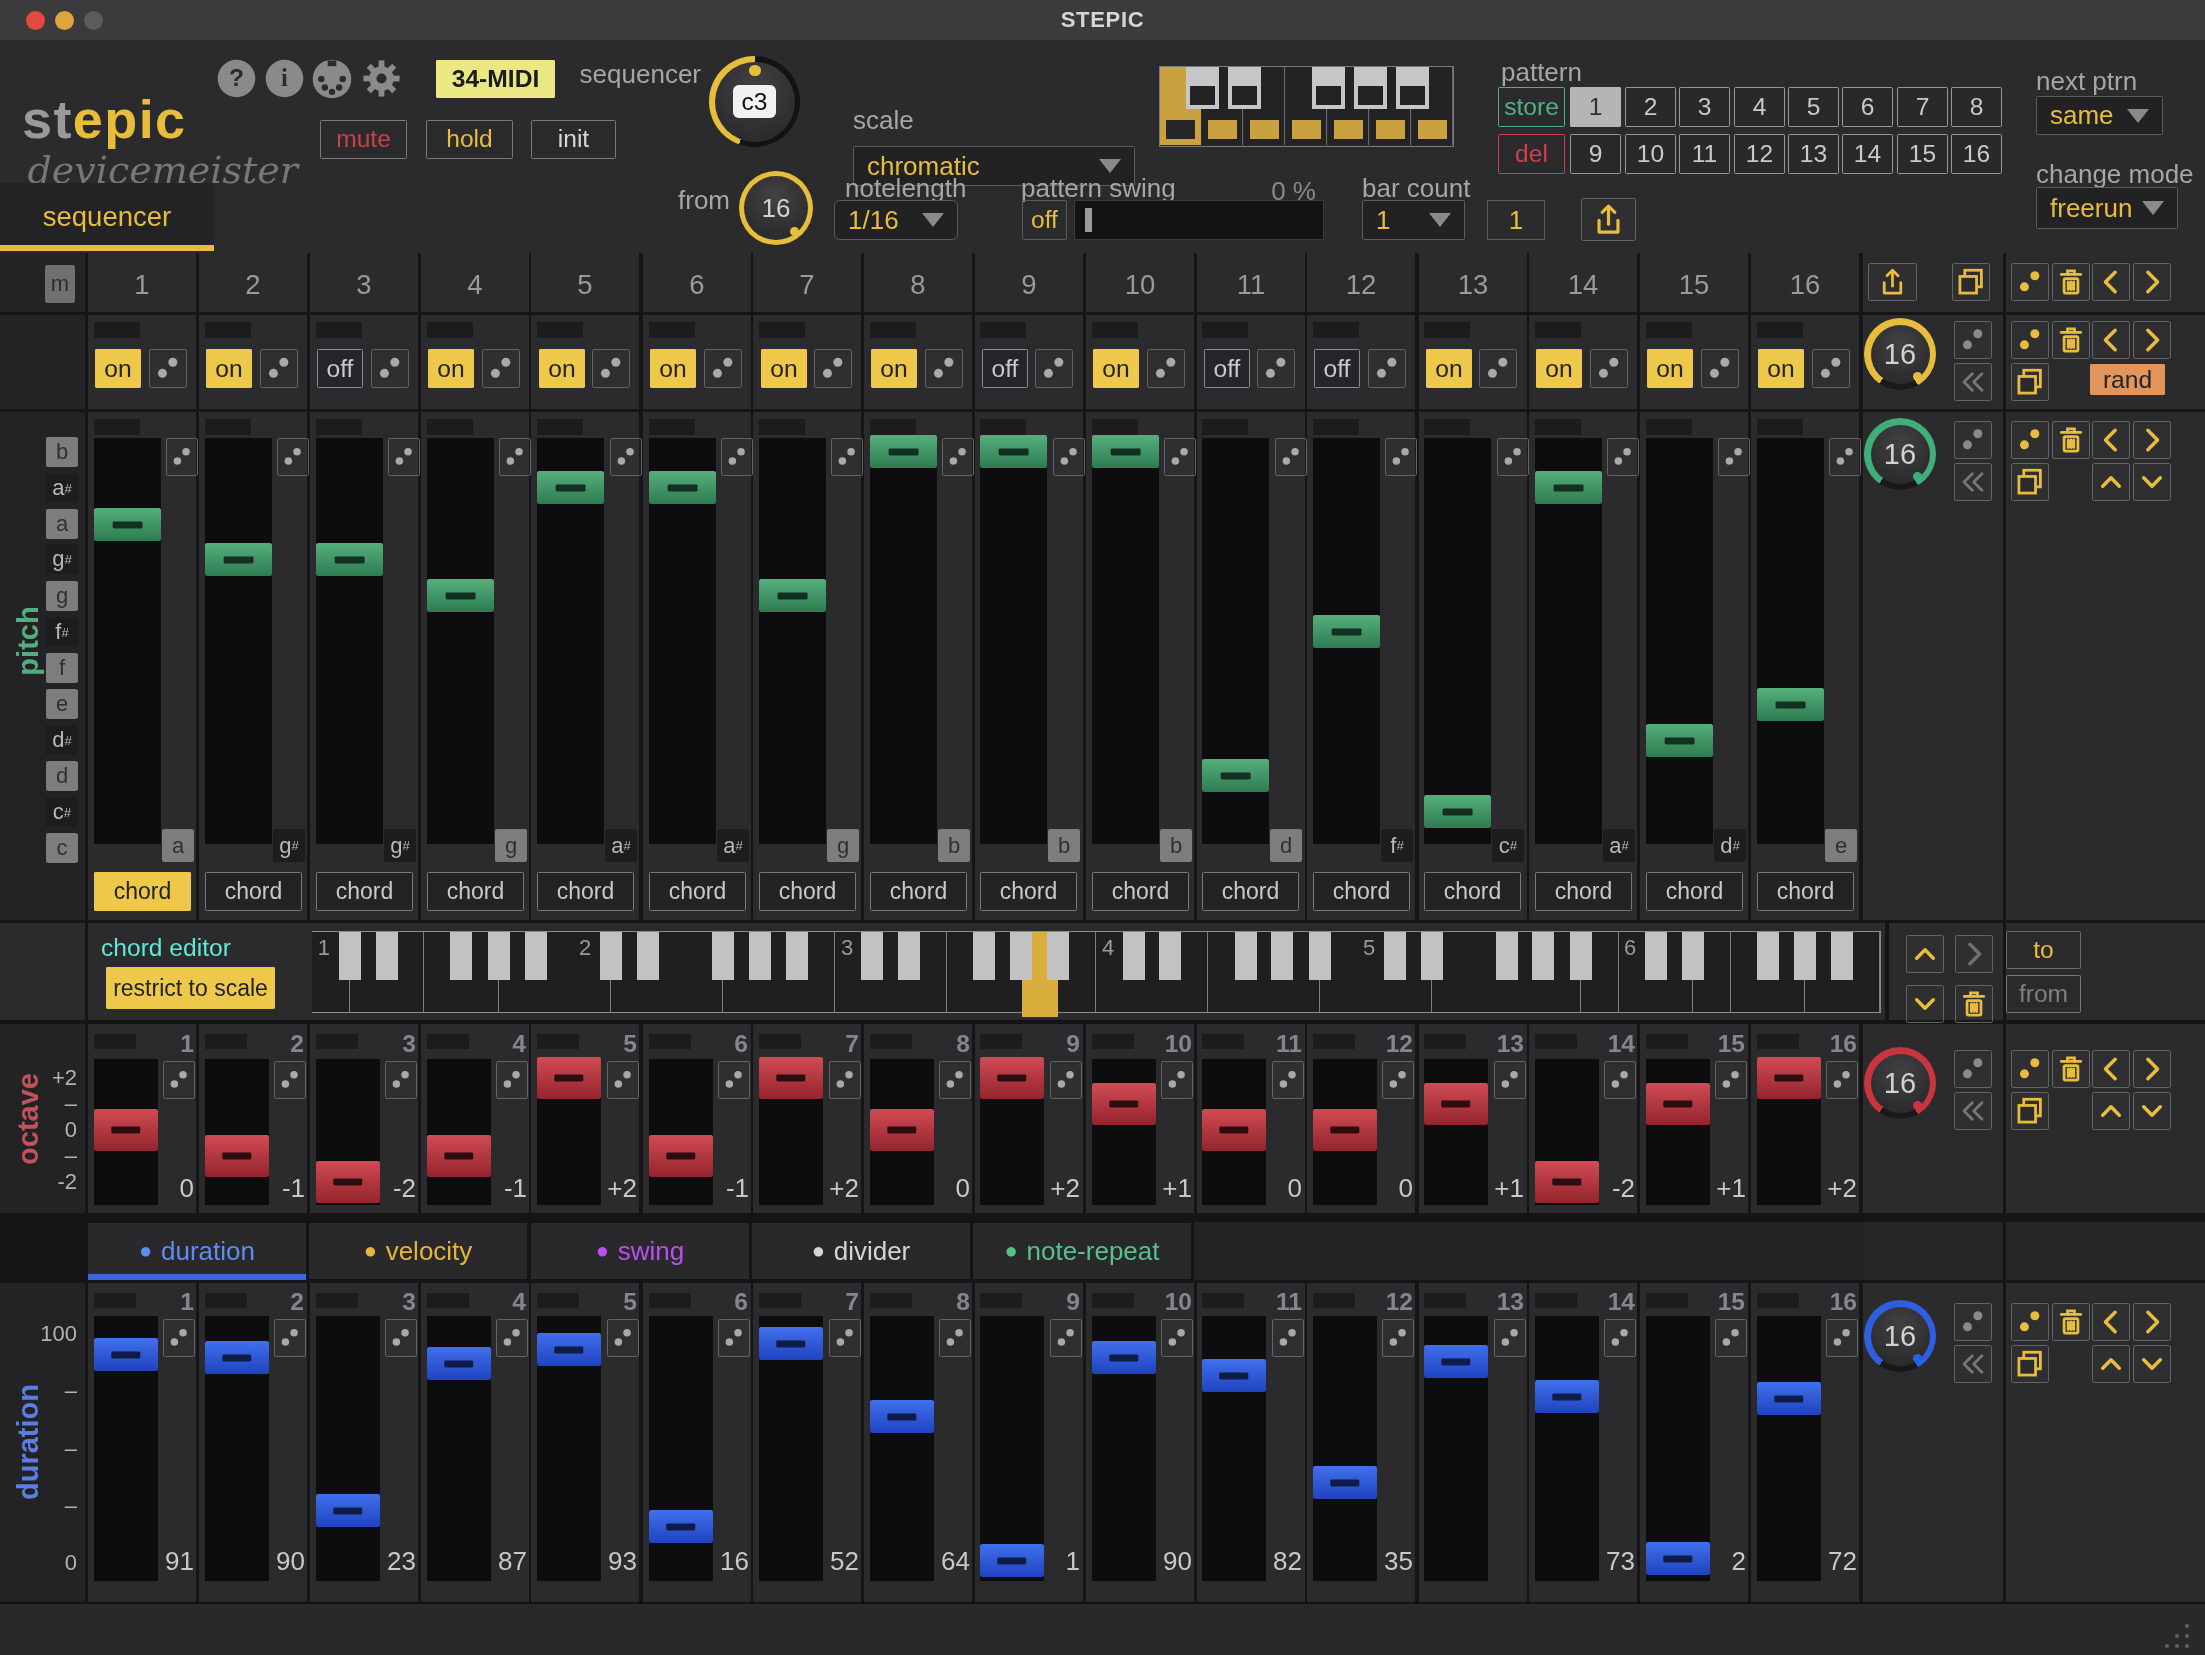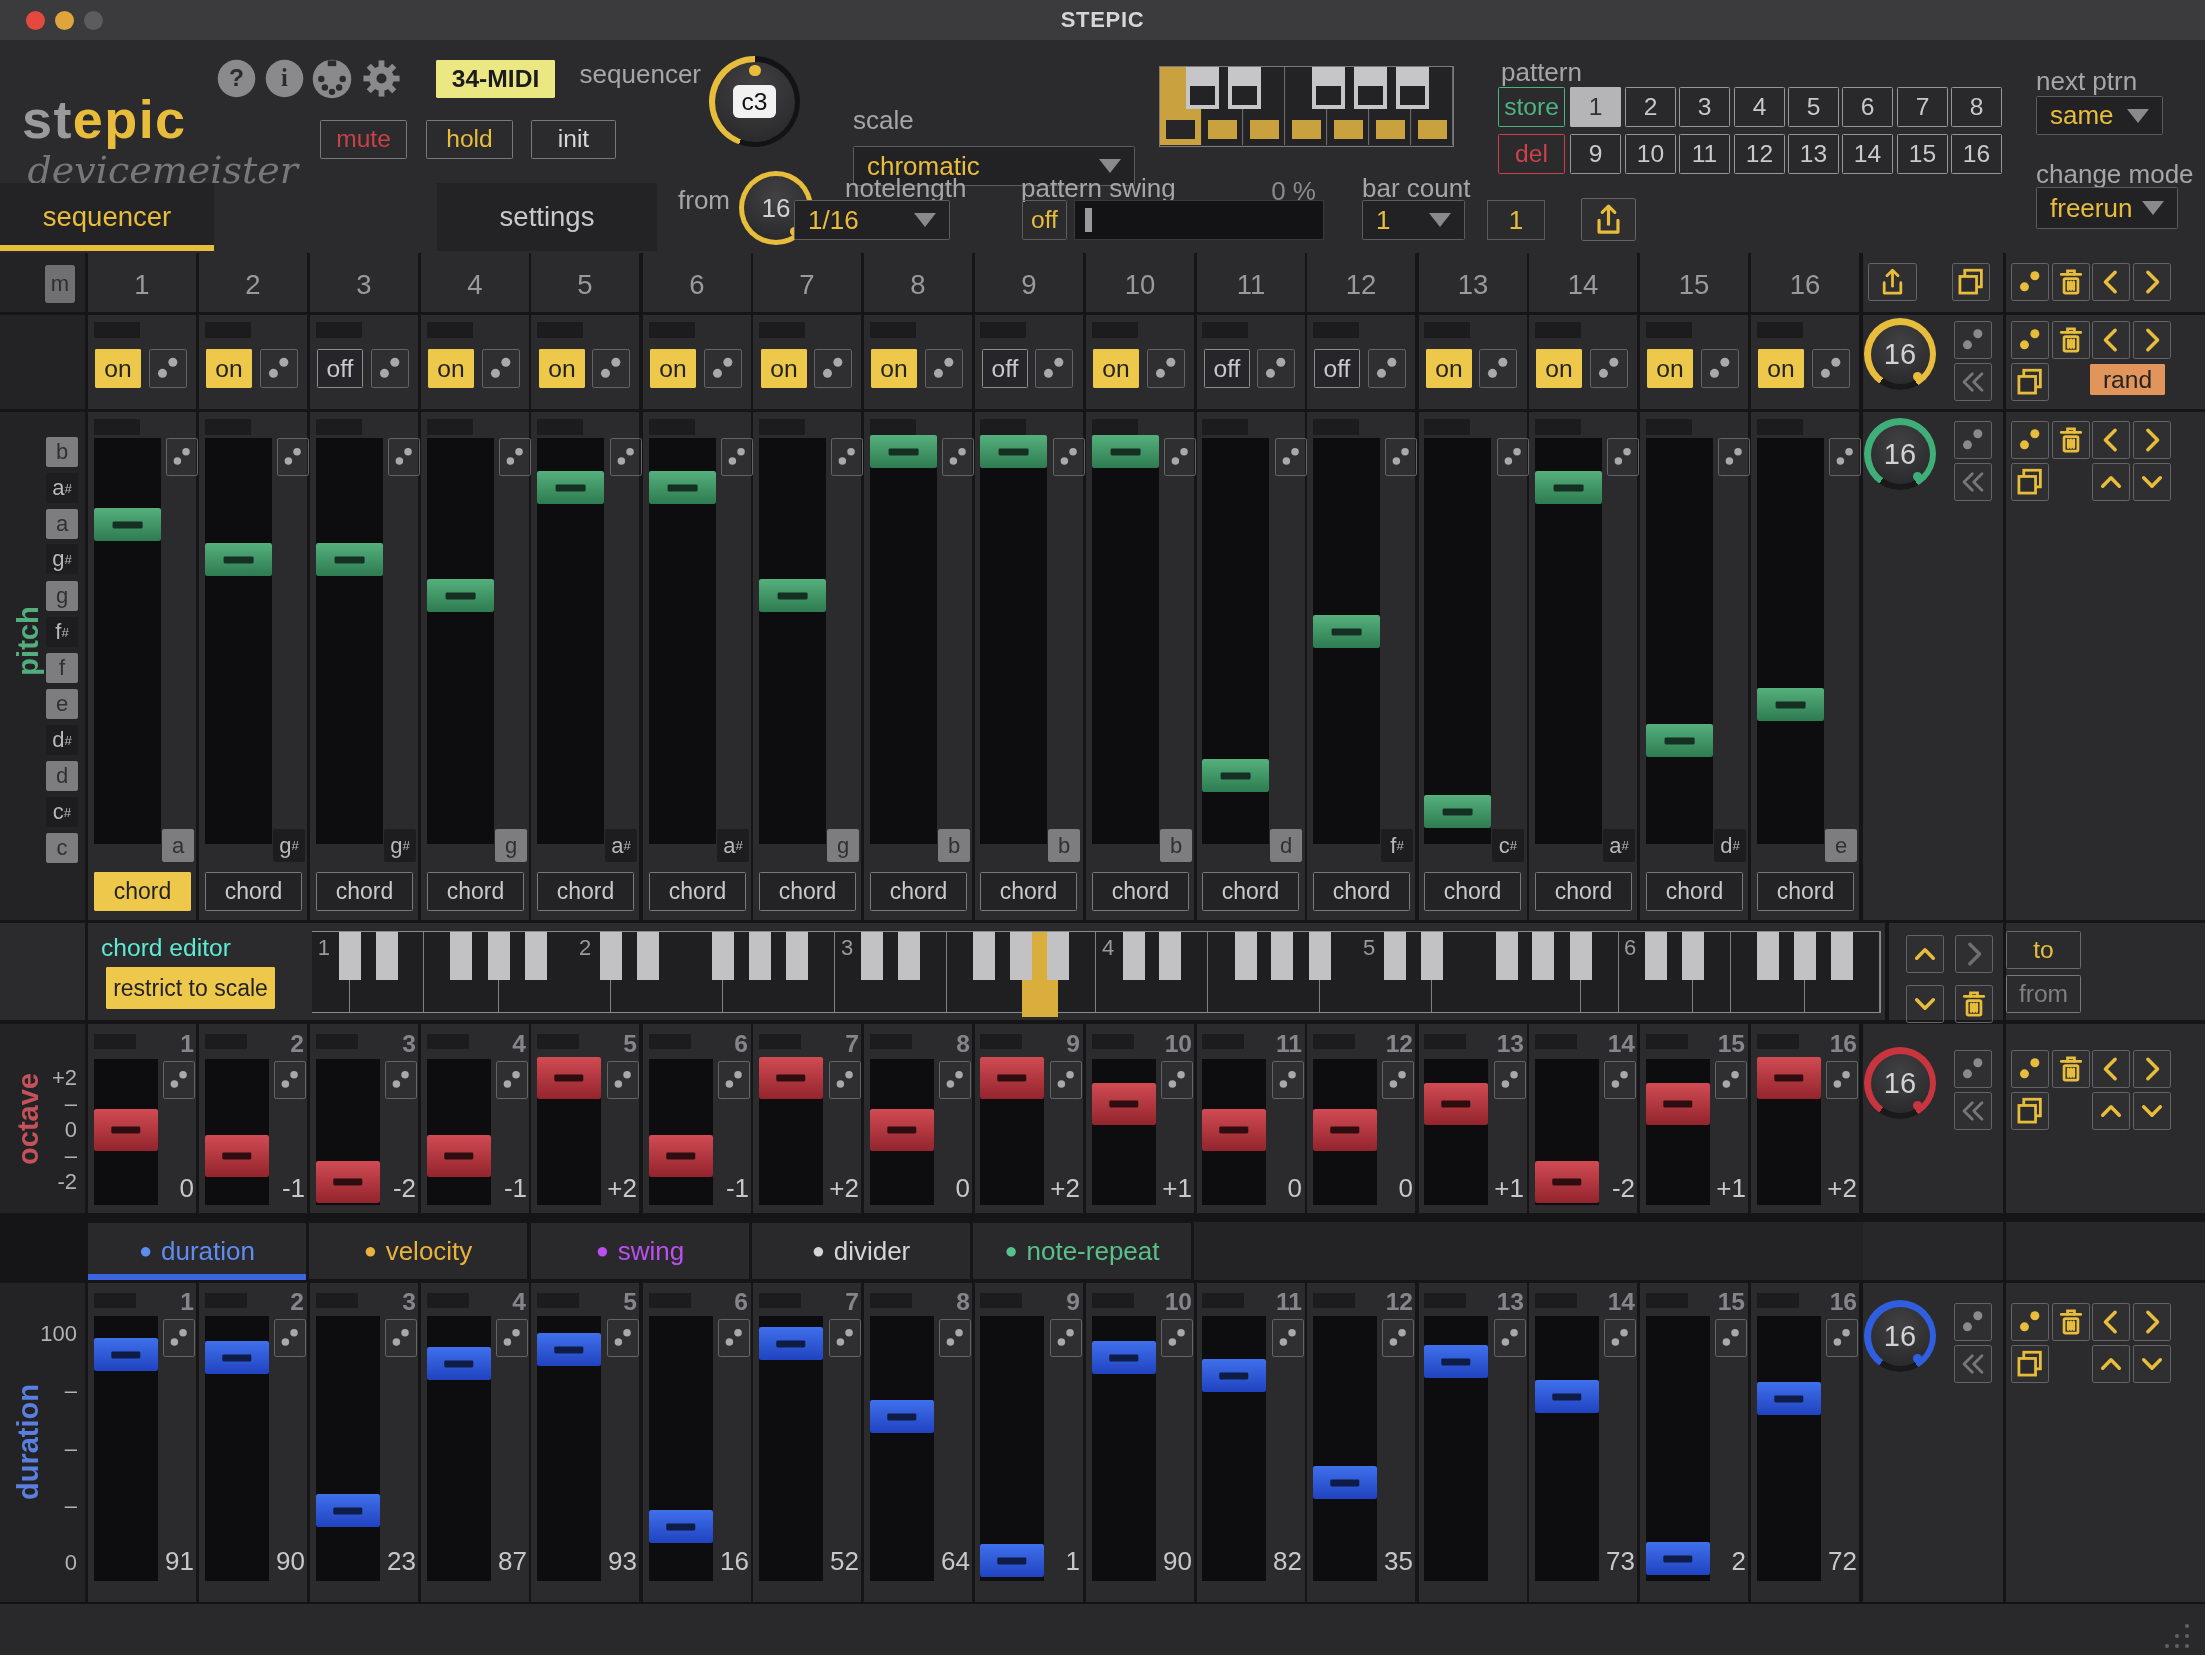--- a/index.html
+++ b/index.html
@@ -161,21 +161,21 @@
 
     <div class="lbl" style="left:622px;top:145px;width:108px;text-align:right;">from</div>
     <div class="abs" style="left:739px;top:131px;width:74px;height:74px;">
       <div class="ring" style="left:0;top:0;width:74px;height:74px;background:#e8bd3c;"></div>
       <div class="knobface" style="left:5px;top:5px;width:64px;height:64px;"></div>
       <div class="dialnum" style="font-size:26px;">16</div>
       <div class="dialdot" style="left:51px;top:56px;background:#e8bd3c;"></div>
     </div>
 
     <div class="lbl" style="left:845px;top:133px;">notelength</div>
-    <div class="dd" style="left:794px;top:160px;width:156px;height:40px;">
+    <div class="dd" style="left:834px;top:160px;width:124px;height:40px;border-radius:6px;">
         <span>1/16</span>
         <span class="tri"></span>
       </div>
 
     <div class="lbl" style="left:1021px;top:133px;">pattern swing</div>
     <div class="lbl" style="left:1229px;top:136px;width:87px;text-align:right;color:#8a8a8c;">0 %</div>
     <div class="cbtn" style="left:1022px;top:160px;width:45px;height:40px;line-height:38px;color:#e8bd3c;border-color:#5c5c5e;">off</div>
     <div class="abs" style="left:1074px;top:160px;width:250px;height:40px;background:#131315;border:1.4px solid #3a3a3c;box-sizing:border-box;">
       <div class="abs" style="left:10px;top:6.5px;width:6.5px;height:24.6px;background:#9a9a9c;"></div>
     </div>
@@ -224,21 +224,20 @@
         <span class="tri"></span>
       </div>
     <div class="lbl" style="left:2036px;top:119px;">change mode</div>
     <div class="dd" style="left:2036px;top:147px;width:142px;height:42px;">
         <span>freerun</span>
         <span class="tri"></span>
       </div>
   </div>
 
   <div class="tab" style="left:0;width:214px;color:#e8bd3c;">sequencer</div>
-  <div class="tab" style="left:437px;width:220px;">settings</div>
   <div class="abs" style="left:0;top:245px;width:214px;height:5.8px;background:#e8bd3c;"></div>
 
   <div id="grid">
       <div class="gutter" style="position: absolute; left: 0px; top: 253px; width: 85px; height: 59px;"></div>
       <div class="cellcol" style="position: absolute; left: 88px; top: 253px; width: 108px; height: 59px;"></div>
       <div class="cellcol" style="position: absolute; left: 199px; top: 253px; width: 108px; height: 59px;"></div>
       <div class="cellcol" style="position: absolute; left: 310px; top: 253px; width: 108px; height: 59px;"></div>
       <div class="cellcol" style="position: absolute; left: 421px; top: 253px; width: 108px; height: 59px;"></div>
       <div class="cellcol" style="position: absolute; left: 531px; top: 253px; width: 108px; height: 59px;"></div>
       <div class="cellcol" style="position: absolute; left: 643px; top: 253px; width: 108px; height: 59px;"></div>

